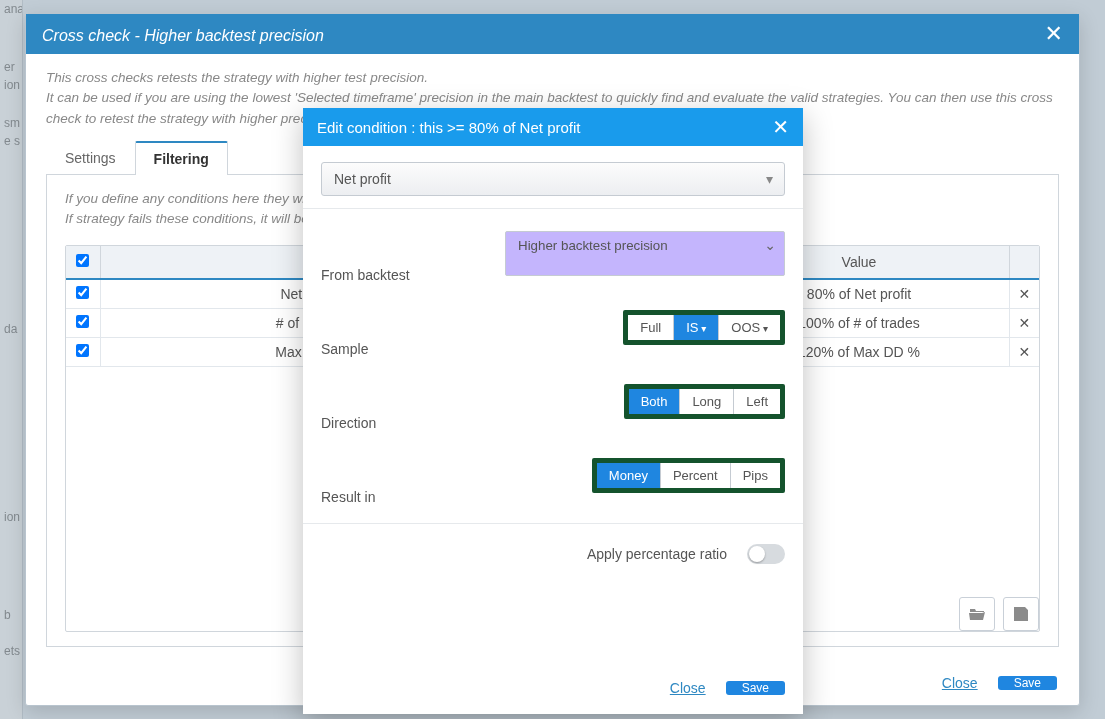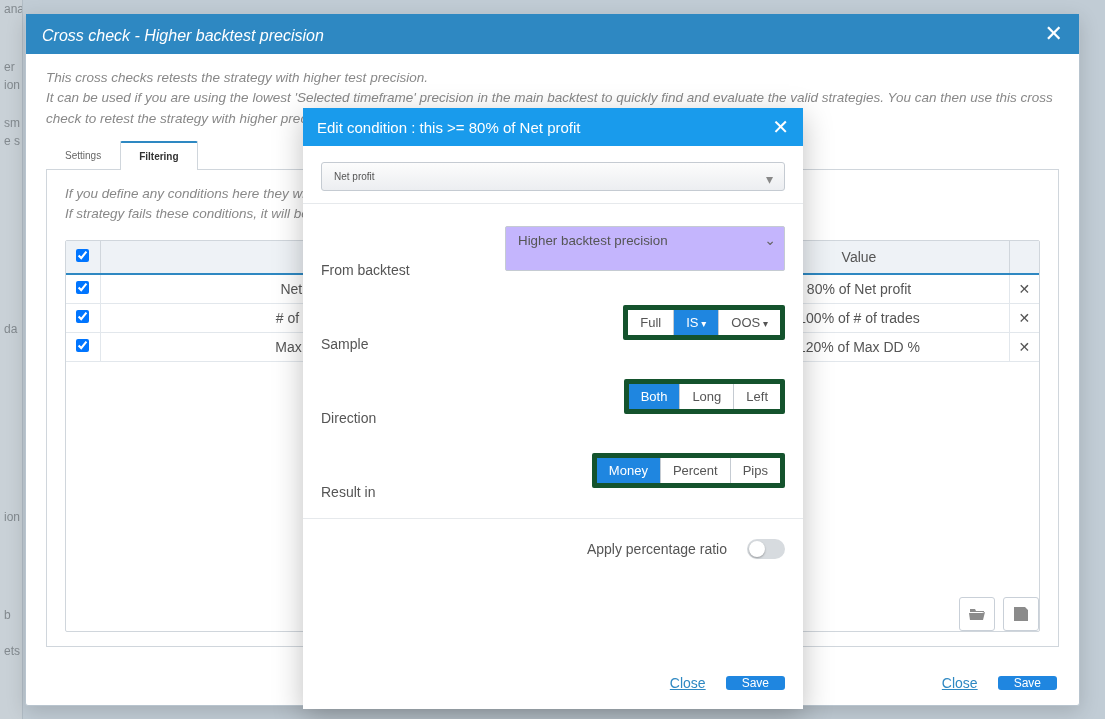--- a/index.html
+++ b/index.html
@@ -30,21 +30,21 @@
   .outer-header {
     background:#2e88c2; color:#fff; padding:9px 16px;
     display:flex; align-items:flex-end; justify-content:space-between;
     font-size:16px; font-style:italic; font-weight:400;
   }
   .outer-close { font-size:22px; cursor:pointer; font-style:normal; line-height:1; }
   .outer-body { padding:14px 20px; flex:1; display:flex; flex-direction:column; overflow:hidden; }
   .desc { color:#888; font-style:italic; line-height:1.5; font-size:13.5px; }
 
   .tabs { margin-top:12px; border-bottom:1px solid #d0d6dc; display:flex; }
-  .tab { padding:8px 18px; color:#666; cursor:pointer; border:1px solid transparent; border-bottom:none; font-size:10px; }
+  .tab { padding:8px 18px; color:#666; cursor:pointer; border:1px solid transparent; border-bottom:none; font-size:14px; }
   .tab.active { border-color:#d0d6dc; border-top:2px solid #2e88c2; background:#fff; color:#333; font-weight:600; margin-bottom:-1px; border-radius:2px 2px 0 0; }
 
   .tab-content { border:1px solid #d0d6dc; border-top:none; padding:14px 18px; flex:1; display:flex; flex-direction:column; }
   .tab-desc { color:#888; font-style:italic; line-height:1.5; font-size:13.5px; }
 
   .grid-wrap { margin-top:16px; border:1px solid #d0d6dc; border-radius:2px; flex:1; display:flex; flex-direction:column; }
   table.grid { width:100%; border-collapse:collapse; }
   table.grid th { background:#eef2f6; padding:8px 6px; font-weight:400; color:#555; border-bottom:2px solid #2e88c2; border-right:1px solid #d0d6dc; text-align:center; font-size:14px; }
   table.grid th:last-child { border-right:none; }
   table.grid td { padding:6px; border-bottom:1px solid #e2e7ec; border-right:1px solid #e2e7ec; color:#555; vertical-align:middle; }
@@ -67,21 +67,21 @@
     background:#fff; border-radius:0;
     box-shadow:0 8px 28px rgba(0,0,0,0.25);
     z-index:10;
     display:flex; flex-direction:column;
   }
   .inner-header { background:#199bec; color:#fff; padding:9px 14px; display:flex; justify-content:space-between; align-items:center; font-size:15px; }
   .inner-close { font-size:20px; cursor:pointer; line-height:1; }
   .inner-body { padding:16px 18px 10px; }
   .big-select {
     width:100%; padding:8px 12px; border:1px solid #c5cbd2; border-radius:3px;
-    background:linear-gradient(#fcfcfc,#eceef1); font-size:10px; color:#555;
+    background:linear-gradient(#fcfcfc,#eceef1); font-size:14px; color:#555;
     appearance:none; position:relative;
   }
   .big-select-wrap { position:relative; margin-bottom:12px; }
   .big-select-wrap::after { content:"▾"; position:absolute; right:12px; top:9px; color:#888; pointer-events:none; }
   .divider { height:1px; background:#e6e9ec; margin:4px -18px 12px; }
 
   .frow { display:flex; align-items:center; margin:14px 0; }
   .flabel { width:150px; color:#555;margin-top:44px; }
   .fcontrol { flex:1; display:flex; justify-content:flex-end; }
   .dd { border:1px solid #c5cbd2; border-radius:2px; padding:6px 30px 22px 12px; background:#c4b5fd; appearance:none; color:#555; width:280px; }

